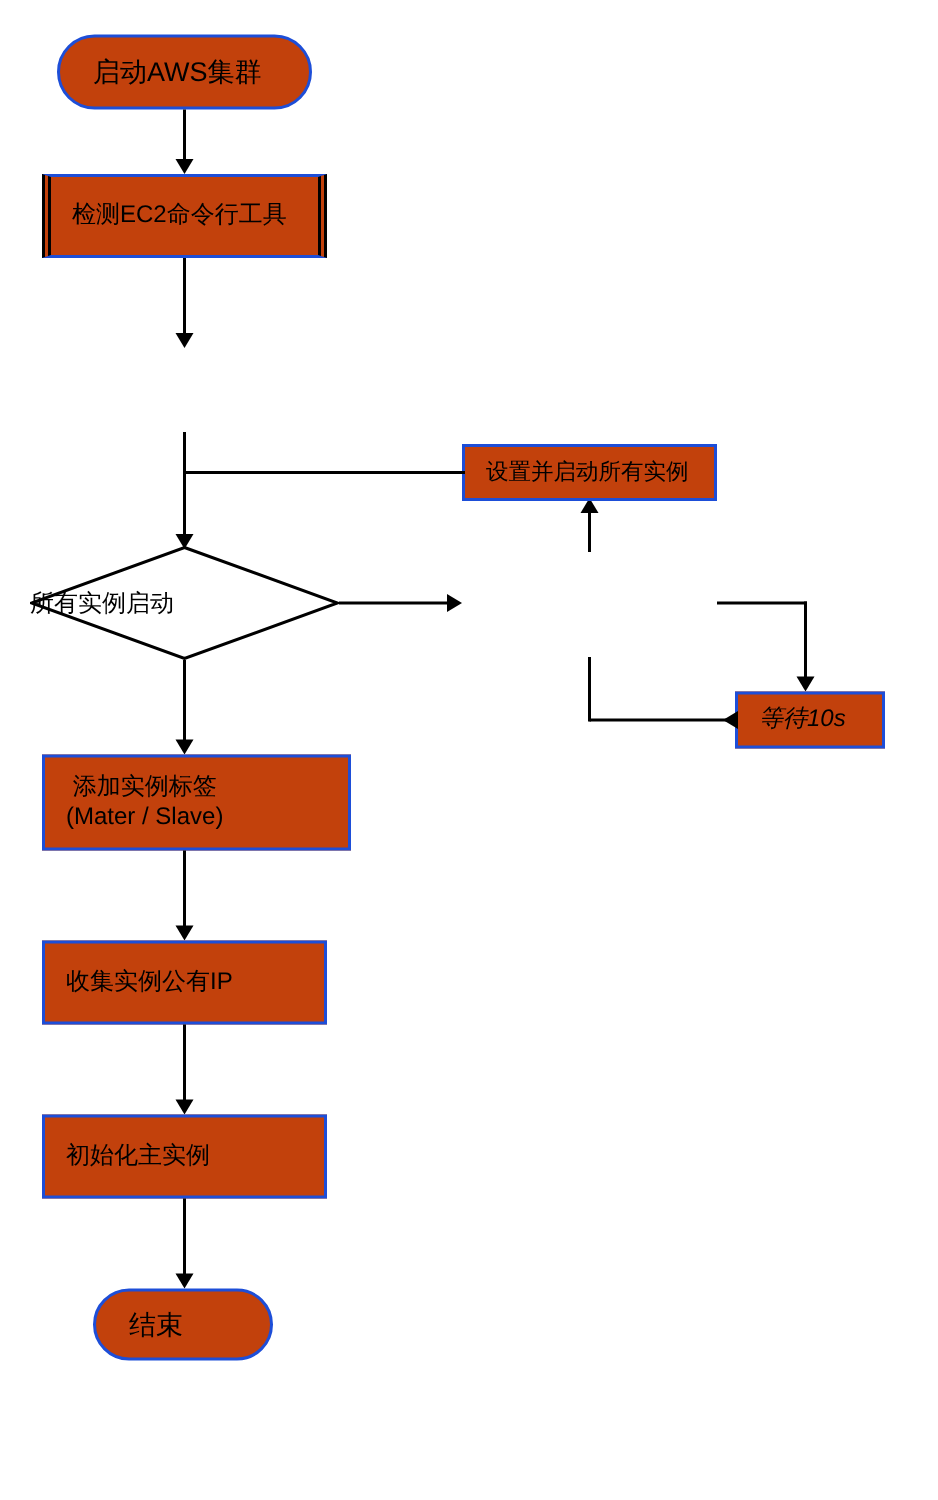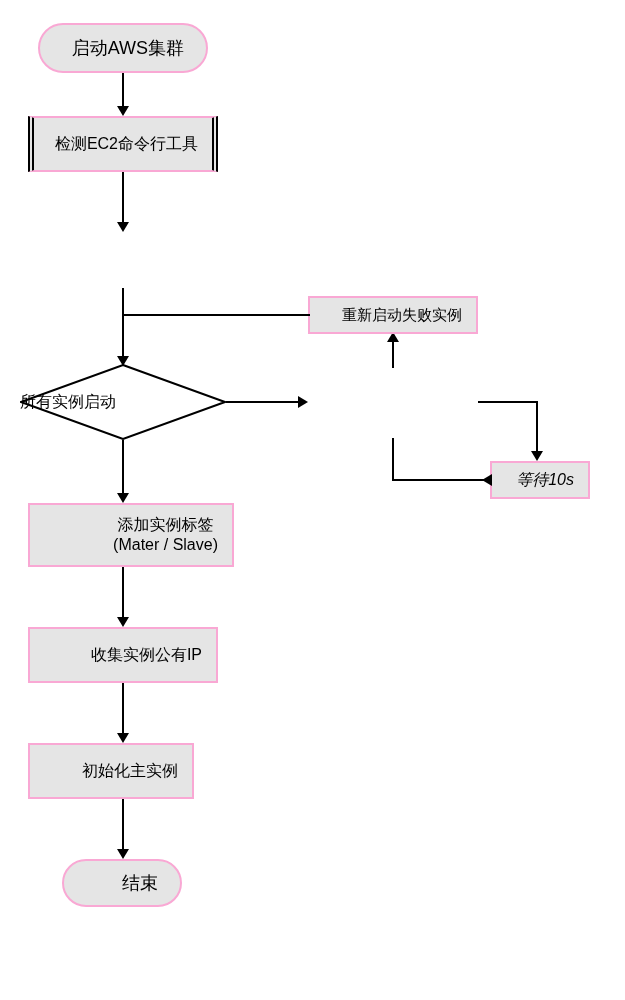--- a/index.html
+++ b/index.html
@@ -10,25 +10,25 @@
     font-family: "SimSun", "Microsoft YaHei", Arial, sans-serif;
     font-size: 16px;
   }
   .canvas {
     position: relative;
     width: 625px;
     height: 1000px;
   }
   .node {
     position: absolute;
-    border: 2px solid #f9a8d4;
-    background: #e5e5e5;
+    border: 2px solid #1d4ed8;
+    background: #c2410c;
     display: flex;
     align-items: center;
-    justify-content: flex-end;
+    justify-content: flex-start;
     text-align: center;
     line-height: 1.25;
   }
   .terminator {
     border-radius: 999px;
     padding: 10px 22px;
     font-size: 18px;
   }
   .process {
     padding: 10px 14px;
@@ -117,21 +117,21 @@
   </div>
 
   <div class="line" style="left:226px; top:401px; width:74px; height:2px;"></div>
   <div class="arrow-right" style="left:298px; top:396px;"></div>
 
 
   <div class="line" style="left:392px; top:340px; width:2px; height:28px;"></div>
   <div class="arrow-up" style="left:387px; top:332px;"></div>
 
   <div class="node process" style="left:308px; top:296px; width:170px; height:38px; font-size:15px;">
-    <span>重新启动失败实例</span>
+    <span>设置并启动所有实例</span>
   </div>
 
   <div class="line" style="left:124px; top:314px; width:186px; height:2px;"></div>
 
   <div class="line" style="left:478px; top:401px; width:60px; height:2px;"></div>
   <div class="line" style="left:536px; top:401px; width:2px; height:52px;"></div>
   <div class="arrow-down" style="left:531px; top:451px;"></div>
 
   <div class="node process" style="left:490px; top:461px; width:100px; height:38px; font-size:16px;font-style:italic;">
     <span>等待10s</span>
@@ -154,21 +154,21 @@
   <div class="line" style="left:122px; top:567px; width:2px; height:52px;"></div>
   <div class="arrow-down" style="left:117px; top:617px;"></div>
 
   <div class="node process" style="left:28px; top:627px; width:190px; height:56px;">
     <span>收集实例公有IP</span>
   </div>
 
   <div class="line" style="left:122px; top:683px; width:2px; height:52px;"></div>
   <div class="arrow-down" style="left:117px; top:733px;"></div>
 
-  <div class="node process" style="left:28px; top:743px; width:166px; height:56px;">
+  <div class="node process" style="left:28px; top:743px; width:190px; height:56px;">
     <span>初始化主实例</span>
   </div>
 
   <div class="line" style="left:122px; top:799px; width:2px; height:52px;"></div>
   <div class="arrow-down" style="left:117px; top:849px;"></div>
 
   <div class="node terminator" style="left:62px; top:859px; width:120px; height:48px;">
     <span>结束</span>
   </div>
 

